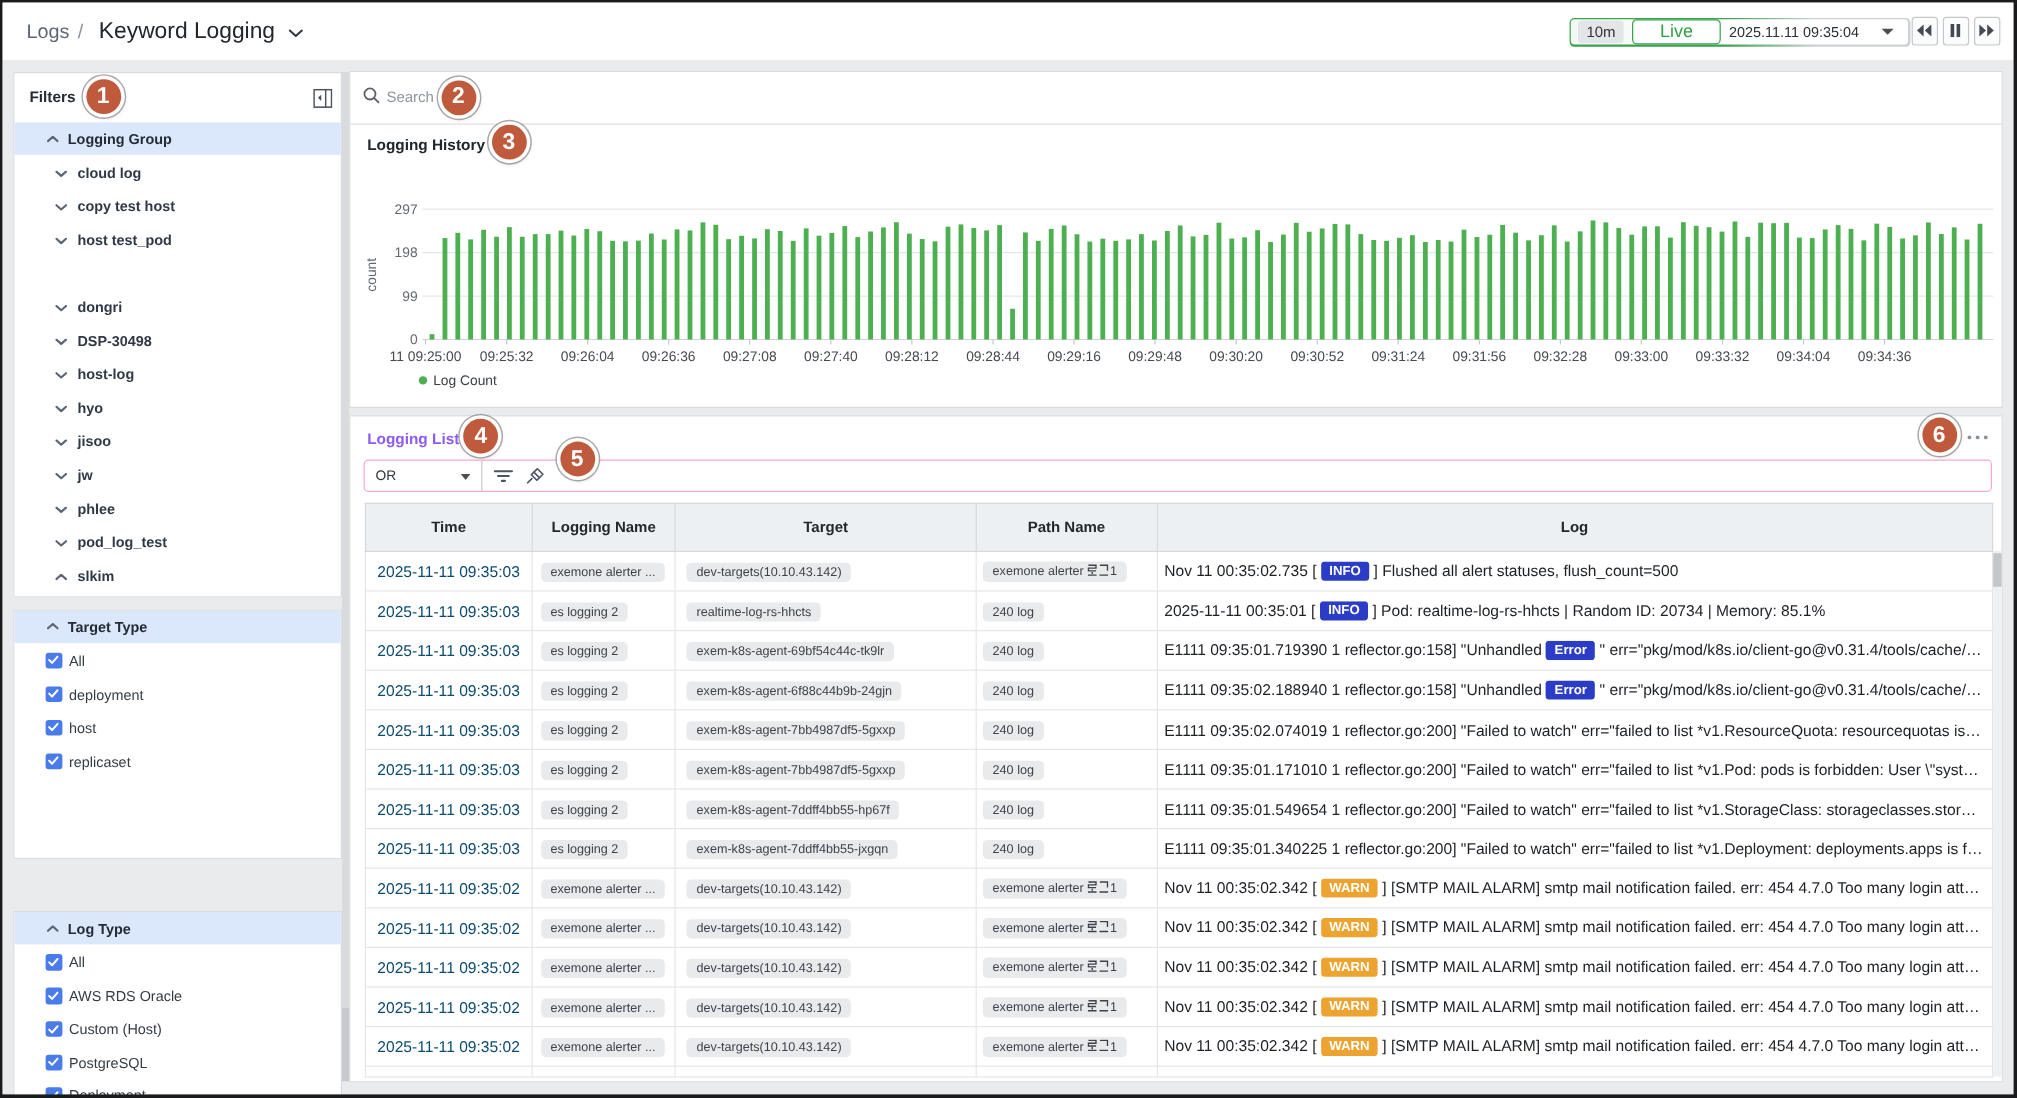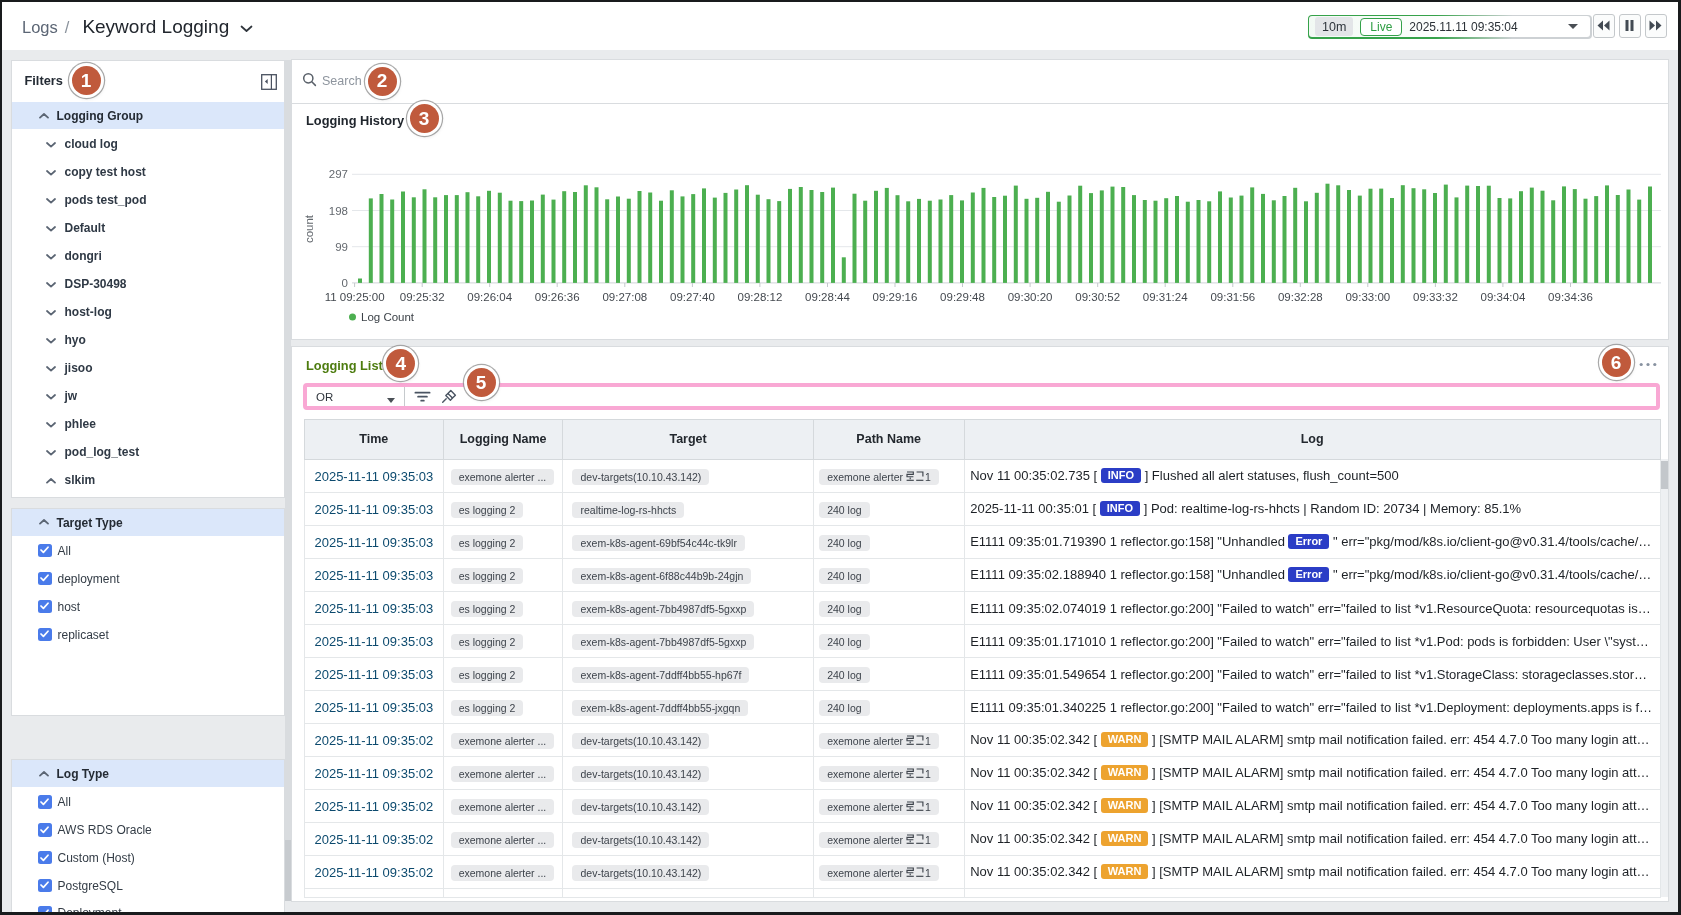--- a/index.html
+++ b/index.html
@@ -12,21 +12,21 @@
 #topbar { left:2px; top:1.5px; width:1676px; height:48.5px; background:#fff; }
 #crumb { left:22px; top:16px; font-size:16.5px; color:#5c6675; }
 #crumb b { font-size:19px; color:#21262d; font-weight:400; margin-left:13px; }
 #crumb .sl { color:#8a929c; margin-left:7px; }
 
 #timectl { left:1307.5px; top:14.5px; width:284px; height:24px; border-radius:4px;
   background:linear-gradient(to right,#36a24a,#36a24a 45%,#cdd1d4 72%); padding:1.5px; }
 #timectl .in { width:100%; height:100%; border-radius:3px; display:flex; align-items:center;
   background:linear-gradient(to right,#f2f9f4,#fff 55%); }
 .chip10 { background:#e3e5e8; border-radius:3px; font-size:12.5px; color:#2e343b; padding:2.5px 7px; margin-left:6px; }
-.chiplive { background:#fff; border:1.5px solid #35a14b; border-radius:4px; font-size:12px; color:#2f9e44; padding:1px 9px; margin-left:7px; font-weight:500;}
+.chiplive { background:#fff; border:1.5px solid #35a14b; border-radius:4px; font-size:15px; color:#2f9e44; padding:1px 22px; margin-left:7px; font-weight:500;}
 .tctime { font-size:12px; color:#2b3137; margin-left:7px; }
 .caret { width:0; height:0; border-left:5px solid transparent; border-right:5px solid transparent; border-top:5.5px solid #4a4f55; }
 #timectl .caret { margin-left:auto; margin-right:12px; }
 .pbtn { position:absolute; width:22.5px; height:23.6px; top:14.2px; background:#fbfcfc; border:1px solid #c4c8cb; border-radius:3px; display:flex; align-items:center; justify-content:center; }
 
 .sect { position:absolute; left:10.5px; width:274.5px; background:#fff; border:1px solid #d9dcdf; overflow:hidden; }
 .secthead { position:absolute; left:0; width:100%; height:27px; background:#dbe7fa; }
 .secthead .t { position:absolute; left:45px; top:7px; font-size:12px; font-weight:700; color:#242b34; }
 #filters-title { position:absolute; left:13px; top:12px; font-size:12.8px; font-weight:700; color:#242b34; }
 .gitem { position:absolute; left:0; width:100%; height:28px; }
@@ -41,22 +41,22 @@
   color:#fff; font-size:19px; font-weight:700; display:flex; align-items:center; justify-content:center;
   box-shadow:0 0 0 3px #fff, 0 0 0 4.2px rgba(140,140,140,.75), 1px 2px 5px rgba(0,0,0,.28); z-index:40; }
 
 #search-panel { left:291px; top:58.5px; width:1377.7px; height:45.9px; }
 #search-ph { position:absolute; left:30px; top:14.5px; font-size:12.5px; color:#8e959e; }
 
 #hist-panel { left:291px; top:104.4px; width:1377.7px; height:235.8px; border-top:none; }
 #hist-title { position:absolute; left:14px; top:8.5px; font-size:12.8px; font-weight:700; color:#20262d; }
 
 #list-panel { left:291px; top:346px; width:1377.7px; height:555.5px; }
-#list-title { position:absolute; left:14px; top:11px; font-size:12.8px; font-weight:700; color:#4d7c0f; }
-#filterbar { position:absolute; left:11px; top:36.2px; width:1356.5px; height:27px; border:4px solid #f9a8d4; border-radius:4px; display:flex; align-items:center; }
+#list-title { position:absolute; left:14px; top:11px; font-size:12.8px; font-weight:700; color:#8b5cf6; }
+#filterbar { position:absolute; left:11px; top:36.2px; width:1356.5px; height:27px; border:1px solid #f9a8d4; border-radius:4px; display:flex; align-items:center; }
 #orsel { width:98px; height:100%; border-right:1px solid #c6cacd; display:flex; align-items:center; position:relative; }
 #orsel .t { font-size:11.5px; color:#2f353c; margin-left:9px; }
 #orsel .caret { position:absolute; right:9px; top:11px; border-left:4.5px solid transparent; border-right:4.5px solid transparent; border-top:5px solid #4a5056; }
 
 #tbl { position:absolute; left:12px; top:71.8px; width:1356.5px; border-collapse:collapse; table-layout:fixed; }
 #tbl th { background:#edf0f3; height:40.4px; font-size:12.5px; font-weight:700; color:#23282e;
   border:1px solid #d5d9dc; border-top:1px solid #d5d9dc; }
 #tbl td { height:33px; border:1px solid #e4e7e9; border-top:none; background:#fff; overflow:hidden; white-space:nowrap; }
 #tbl td.c-time { text-align:center; font-size:13px; color:#0c4a6e; }
 #tbl td { padding-left:9px; }
@@ -133,27 +133,21 @@
         <div class="gitem" style="top:97px">
           <svg class="abs" style="left:34.5px;top:11.5px" width="10" height="6" viewBox="0 0 10 6">
             <polyline points="1,1 5,4.6 9,1" fill="none" stroke="#5b6573" stroke-width="1.8" stroke-linecap="round" stroke-linejoin="round"></polyline>
           </svg>
           <span class="gtxt">copy test host</span>
         </div>
         <div class="gitem" style="top:125px">
           <svg class="abs" style="left:34.5px;top:11.5px" width="10" height="6" viewBox="0 0 10 6">
             <polyline points="1,1 5,4.6 9,1" fill="none" stroke="#5b6573" stroke-width="1.8" stroke-linecap="round" stroke-linejoin="round"></polyline>
           </svg>
-          <span class="gtxt">pods test_pod</span>
-        </div>
-        <div class="gitem" style="top:153px">
-          <svg class="abs" style="left:34.5px;top:11.5px" width="10" height="6" viewBox="0 0 10 6">
-            <polyline points="1,1 5,4.6 9,1" fill="none" stroke="#5b6573" stroke-width="1.8" stroke-linecap="round" stroke-linejoin="round"></polyline>
-          </svg>
-          <span class="gtxt">Default</span>
+          <span class="gtxt">host test_pod</span>
         </div>
         <div class="gitem" style="top:181px">
           <svg class="abs" style="left:34.5px;top:11.5px" width="10" height="6" viewBox="0 0 10 6">
             <polyline points="1,1 5,4.6 9,1" fill="none" stroke="#5b6573" stroke-width="1.8" stroke-linecap="round" stroke-linejoin="round"></polyline>
           </svg>
           <span class="gtxt">dongri</span>
         </div>
         <div class="gitem" style="top:209px">
           <svg class="abs" style="left:34.5px;top:11.5px" width="10" height="6" viewBox="0 0 10 6">
             <polyline points="1,1 5,4.6 9,1" fill="none" stroke="#5b6573" stroke-width="1.8" stroke-linecap="round" stroke-linejoin="round"></polyline>

